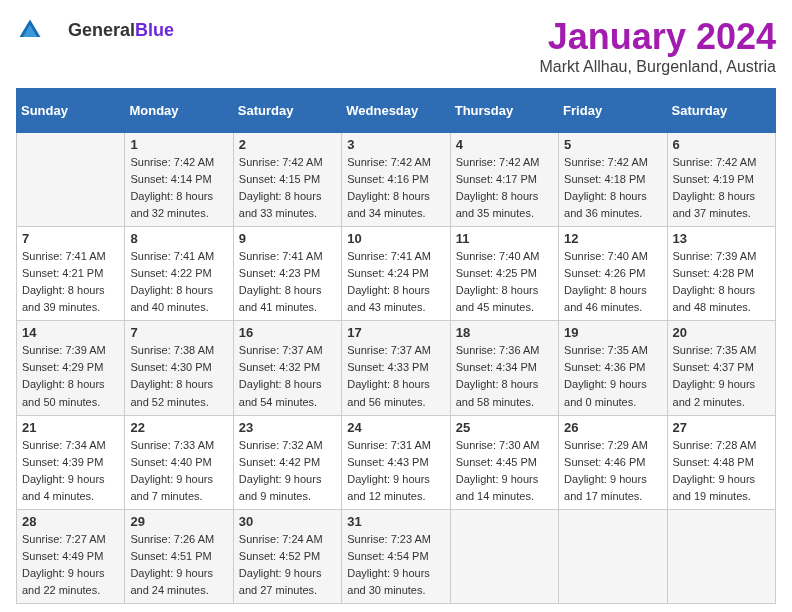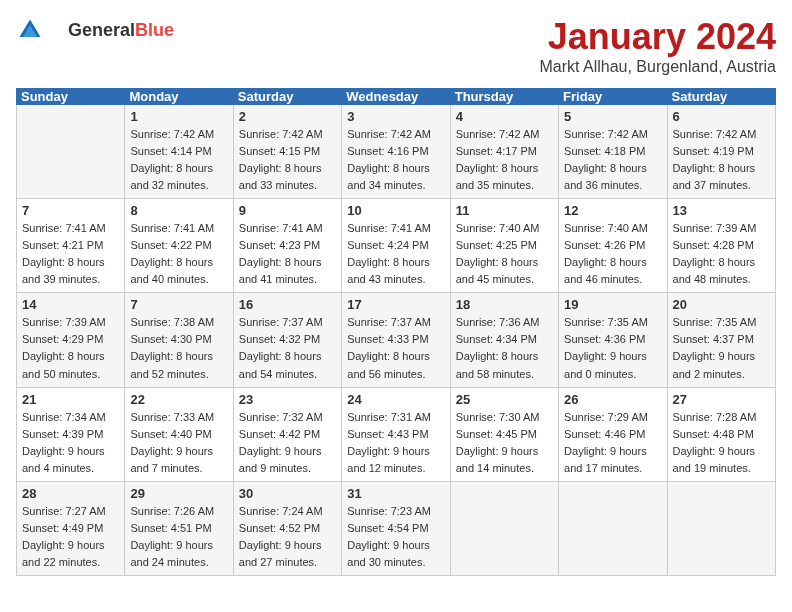--- a/index.html
+++ b/index.html
@@ -24,38 +24,38 @@
     .logo-icon {
       width: 28px;
       height: 28px;
     }
     .title-block {
       text-align: right;
     }
     .calendar-title {
       font-size: 36px;
       font-weight: bold;
-      color: #b91c1c;
+      color: #a21caf;
     }
     .calendar-subtitle {
       font-size: 16px;
       color: #404040;
     }
     table {
       width: 100%;
       border-collapse: collapse;
     }
     thead tr {
       background-color: #2e6db4;
     }
     thead th {
       color: #fff;
       font-size: 13px;
       font-weight: bold;
-      padding: 0 4px;
+      padding: 14px 4px;
       text-align: left;
       border: 1px solid #2e6db4;
     }
     tbody tr {
       vertical-align: top;
     }
     tbody td {
       border: 1px solid #ccc;
       padding: 4px 5px;
       font-size: 11px;
@@ -86,21 +86,21 @@
 <body>
 
 <div class="header-section">
   <div class="logo">
     <svg class="logo-icon" viewBox="0 0 32 32" xmlns="http://www.w3.org/2000/svg">
       <polygon points="16,4 28,24 4,24" fill="#1a6bb5"></polygon>
       <polygon points="16,10 24,24 8,24" fill="#3a9ad9"></polygon>
     </svg>
     <div>
       <div>
-        <span style="font-size:18px;font-weight:bold;color:#333;margin-left:20px;">General</span><span style="font-size:18px;font-weight:bold;color:#ef4444;">Blue</span>
+        <span style="font-size:18px;font-weight:bold;color:#333;margin-left:20px;">General</span><span style="font-size:18px;font-weight:bold;color:#6d28d9;">Blue</span>
       </div>
     </div>
   </div>
   <div class="title-block">
     <div class="calendar-title">January 2024</div>
     <div class="calendar-subtitle">Markt Allhau, Burgenland, Austria</div>
   </div>
 </div>
 
 <table>

